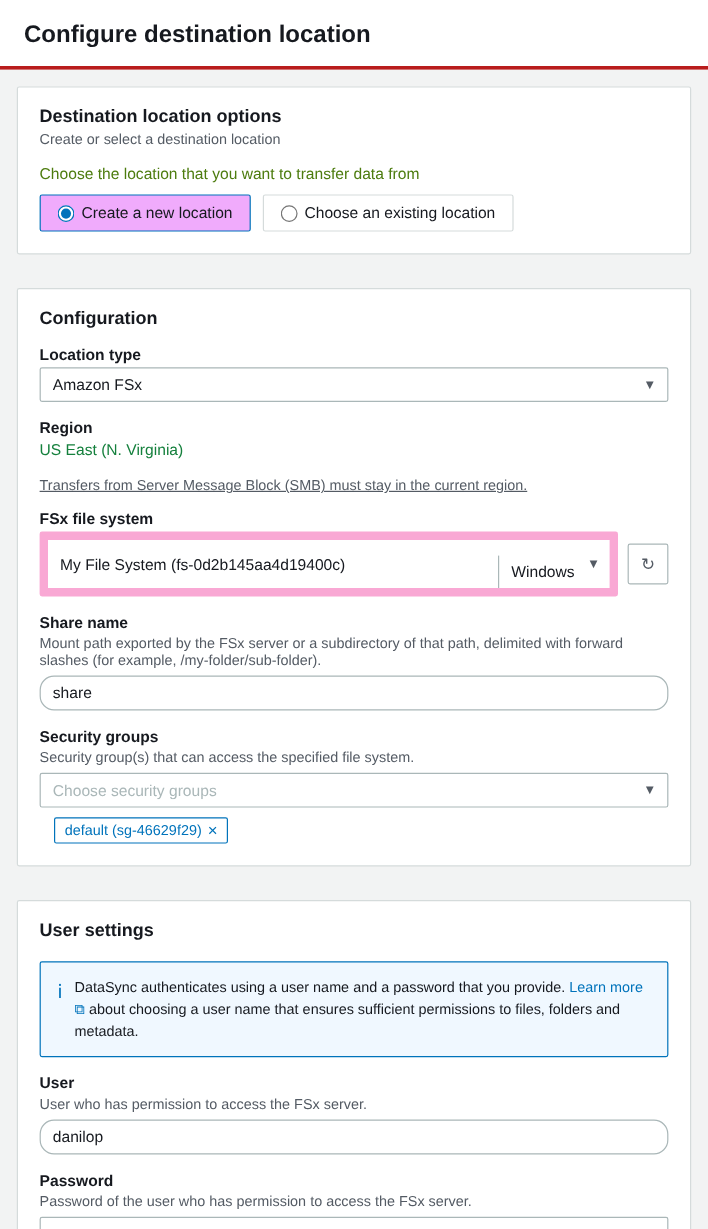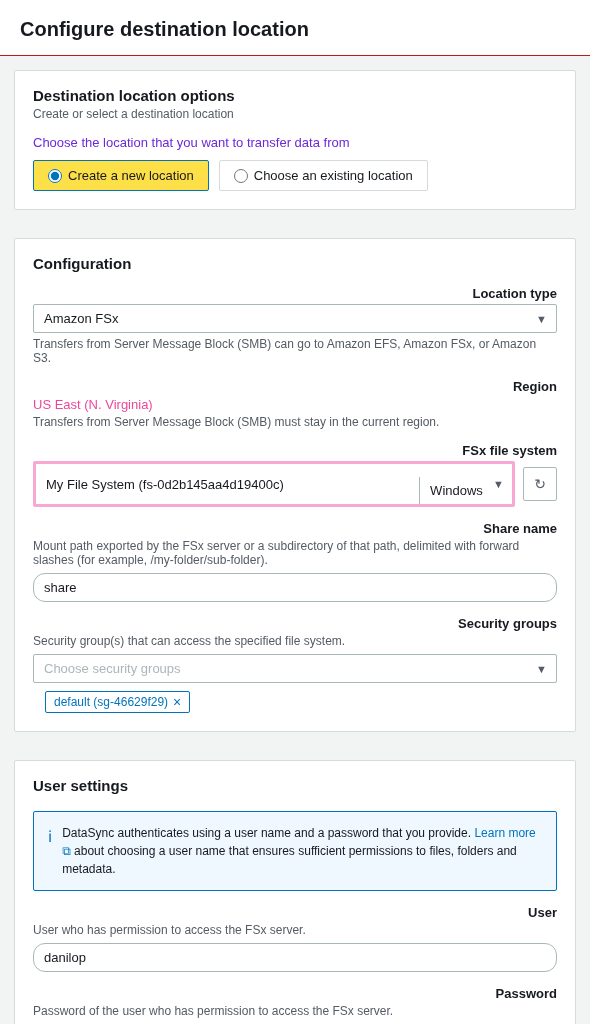--- a/index.html
+++ b/index.html
@@ -16,21 +16,21 @@
       min-height: 1024px;
       background: #f2f3f3;
       display: flex;
       flex-direction: column;
     }
     .page-title {
       font-size: 20px;
       font-weight: 700;
       padding: 18px 20px 14px 20px;
       background: #fff;
-      border-bottom: 1px solid #b91c1c;
+      border-bottom: 3px solid #b91c1c;
       color: #16191f;
     }
     .section-card {
       background: #fff;
       border: 1px solid #d5dbdb;
       border-radius: 2px;
       margin: 14px 14px 0 14px;
       padding: 16px 18px 18px 18px;
     }
     .section-title {
@@ -54,33 +54,32 @@
       gap: 6px;
       border: 1px solid #d5dbdb;
       border-radius: 2px;
       padding: 7px 14px;
       cursor: pointer;
       font-size: 13px;
       background: #fff;
     }
     .radio-option.selected {
       border-color: #0073bb;
-      background: #fde047;
+      background: #f0abfc;
     }
     .radio-option input[type="radio"] {
       accent-color: #0073bb;
       width: 14px;
       height: 14px;
     }
     .field-label {
       font-size: 13px;
       font-weight: 600;
       margin-bottom: 3px;
       margin-top: 14px;
-      text-align: right;
     }
     .field-desc {
       font-size: 12px;
       color: #545b64;
       margin-bottom: 6px;
     }
     .select-wrapper {
       position: relative;
       display: inline-block;
       width: 100%;
@@ -101,35 +100,35 @@
       position: absolute;
       right: 10px;
       top: 50%;
       transform: translateY(-50%);
       pointer-events: none;
       color: #545b64;
       font-size: 11px;
     }
     .region-value {
       font-size: 13px;
-      color: #ec4899;
-      margin-bottom: 3px;
+      color: #15803d;
+      margin-bottom: 15px;
       font-weight: 400;
     }
     .fsx-row {
       display: flex;
       gap: 8px;
       align-items: center;
     }
     .fsx-select-wrapper {
       flex: 1;
       position: relative;
       display: flex;
       align-items: center;
-      border: 3px solid #f9a8d4;
+      border: 7px solid #f9a8d4;
       border-radius: 2px;
       background: #fff;
     }
     .fsx-select-main {
       flex: 1;
       padding: 6px 10px;
       border: none;
       outline: none;
       font-size: 13px;
       background: transparent;
@@ -266,21 +265,21 @@
 </head>
 <body>
 
 <div class="page-wrapper">
 
   <div class="page-title">Configure destination location</div>
 
   <div class="section-card">
     <div class="section-title">Destination location options</div>
     <div class="section-subtitle">Create or select a destination location</div>
-    <div style="font-size:13px; color:#6d28d9; margin-bottom:8px;">Choose the location that you want to transfer data from</div>
+    <div style="font-size:13px; color:#4d7c0f; margin-bottom:8px;">Choose the location that you want to transfer data from</div>
     <div class="radio-group">
       <label class="radio-option selected">
         <input type="radio" name="location_type" checked="" style="">
         <span>Create a new location</span>
       </label>
       <label class="radio-option">
         <input type="radio" name="location_type" style="">
         <span>Choose an existing location</span>
       </label>
     </div>
@@ -294,26 +293,25 @@
     
     <div class="field-label">Location type</div>
     <div class="select-wrapper">
       <select class="select-field">
         <option>Amazon FSx</option>
         <option>Amazon EFS</option>
         <option>Amazon S3</option>
       </select>
       <span class="select-arrow">▼</span>
     </div>
-    <div class="field-desc" style="margin-top:4px;">Transfers from Server Message Block (SMB) can go to Amazon EFS, Amazon FSx, or Amazon S3.</div>
 
     
     <div class="field-label">Region</div>
     <div class="region-value">US East (N. Virginia)</div>
-    <div class="field-desc" style="margin-top:2px;">Transfers from Server Message Block (SMB) must stay in the current region.</div>
+    <div class="field-desc" style="margin-top:2px;text-decoration:underline;">Transfers from Server Message Block (SMB) must stay in the current region.</div>
 
     
     <div class="field-label">FSx file system</div>
     <div class="fsx-row">
       <div class="fsx-select-wrapper">
         <select class="fsx-select-main">
           <option>My File System (fs-0d2b145aa4d19400c)</option>
         </select>
         <select class="fsx-select-os">
           <option>Windows</option>

